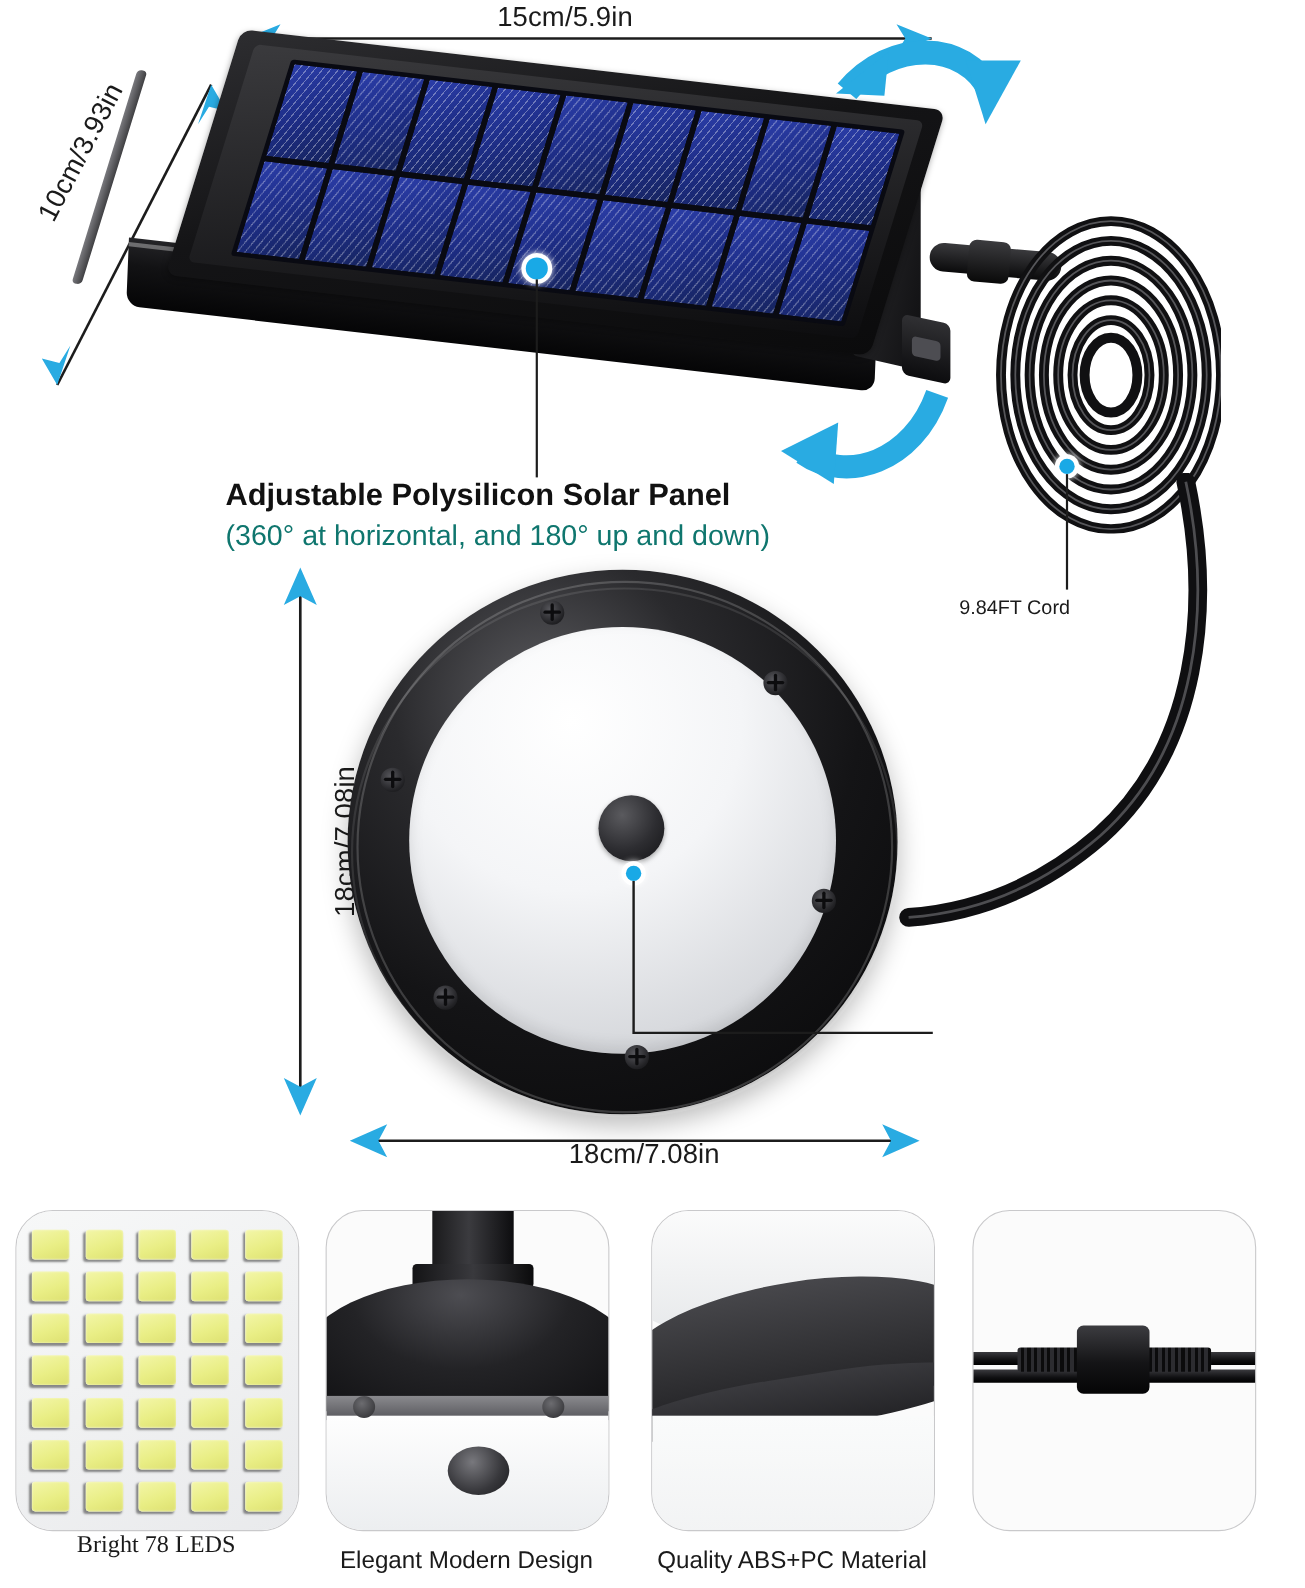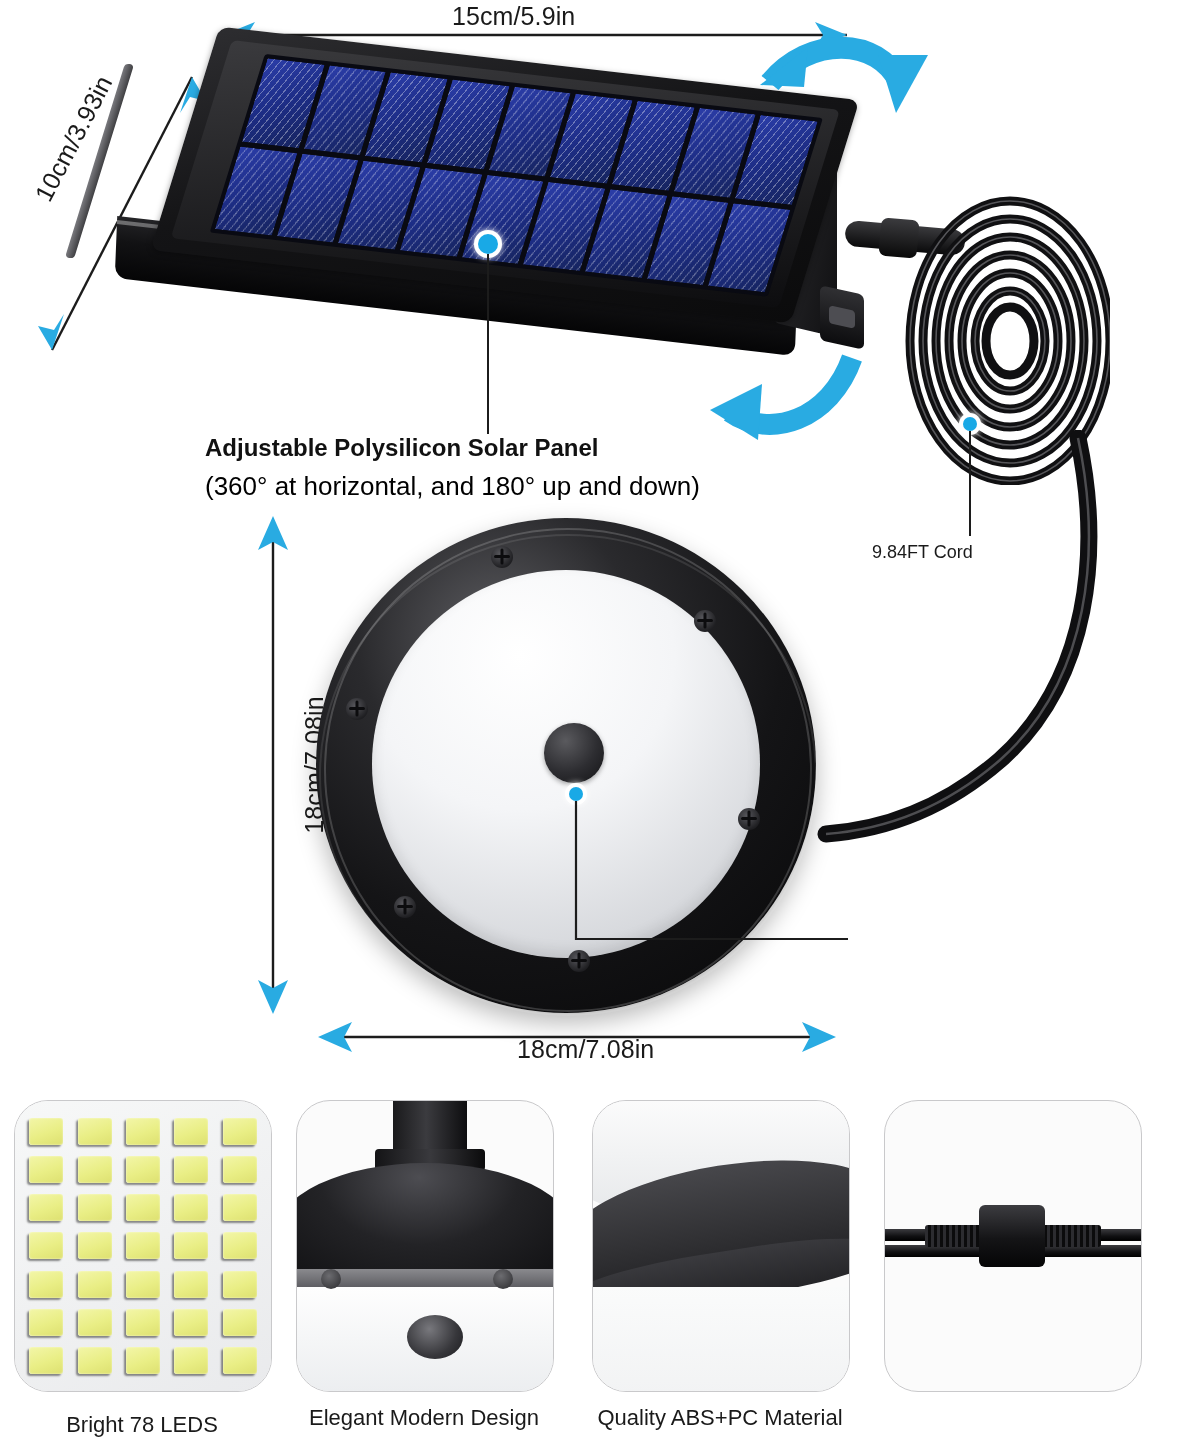--- a/index.html
+++ b/index.html
@@ -9,22 +9,22 @@
     font-family:"Liberation Sans", sans-serif;
     color:#111;
     overflow:hidden;
     position:relative;
   }
   .stage{position:absolute;left:0;top:0;width:1186px;height:1444px;}
   .abs{position:absolute;}
 
   
   .dim-label{font-size:25px;color:#1a1a1a;white-space:nowrap;letter-spacing:.1px;}
-  .title-main{font-size:24px;font-weight:bold;color:#111;white-space:nowrap;}
-  .title-sub{font-size:26px;color:#000000;white-space:nowrap;}
+  .title-main{font-size:28px;font-weight:bold;color:#111;white-space:nowrap;}
+  .title-sub{font-size:26px;color:#0f766e;white-space:nowrap;}
   .callout{font-size:18px;color:#1a1a1a;white-space:nowrap;}
   .thumb-cap{font-size:22px;color:#1a1a1a;white-space:nowrap;text-align:center;}
 
   
   .leader{background:#1c1c1c;}
   .vline{width:2px;}
 
   
   .hotdot{
     width:20px;height:20px;border-radius:50%;
@@ -396,18 +396,18 @@
     <div class="thumb t4">
       <div class="t4-wire" style="left:-6px;width:116px;"></div>
       <div class="t4-wire2" style="left:-6px;width:116px;"></div>
       <div class="t4-thread" style="left:40px;width:66px;"></div>
       <div class="t4-wire" style="left:148px;width:120px;"></div>
       <div class="t4-wire2" style="left:148px;width:120px;"></div>
       <div class="t4-thread" style="left:150px;width:66px;"></div>
       <div class="t4-barrel"></div>
     </div>
 
-    <div class="abs thumb-cap" style="left:14px;top:312px;width:256px;">Bright 78 LEDS</div>
+    <div class="abs thumb-cap" style="left:14px;top:291px;width:256px;font-family:Liberation Serif, serif;">Bright 78 LEDS</div>
     <div class="abs thumb-cap" style="left:296px;top:305px;width:256px;">Elegant Modern Design</div>
     <div class="abs thumb-cap" style="left:592px;top:305px;width:256px;">Quality ABS+PC Material</div>
   </div>
 
 </div>
 
 </body></html>

